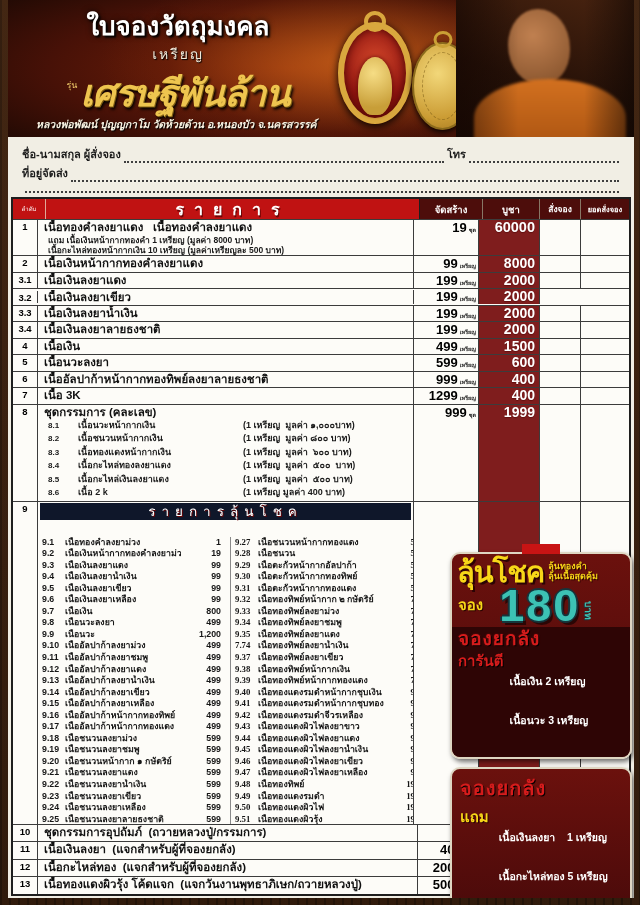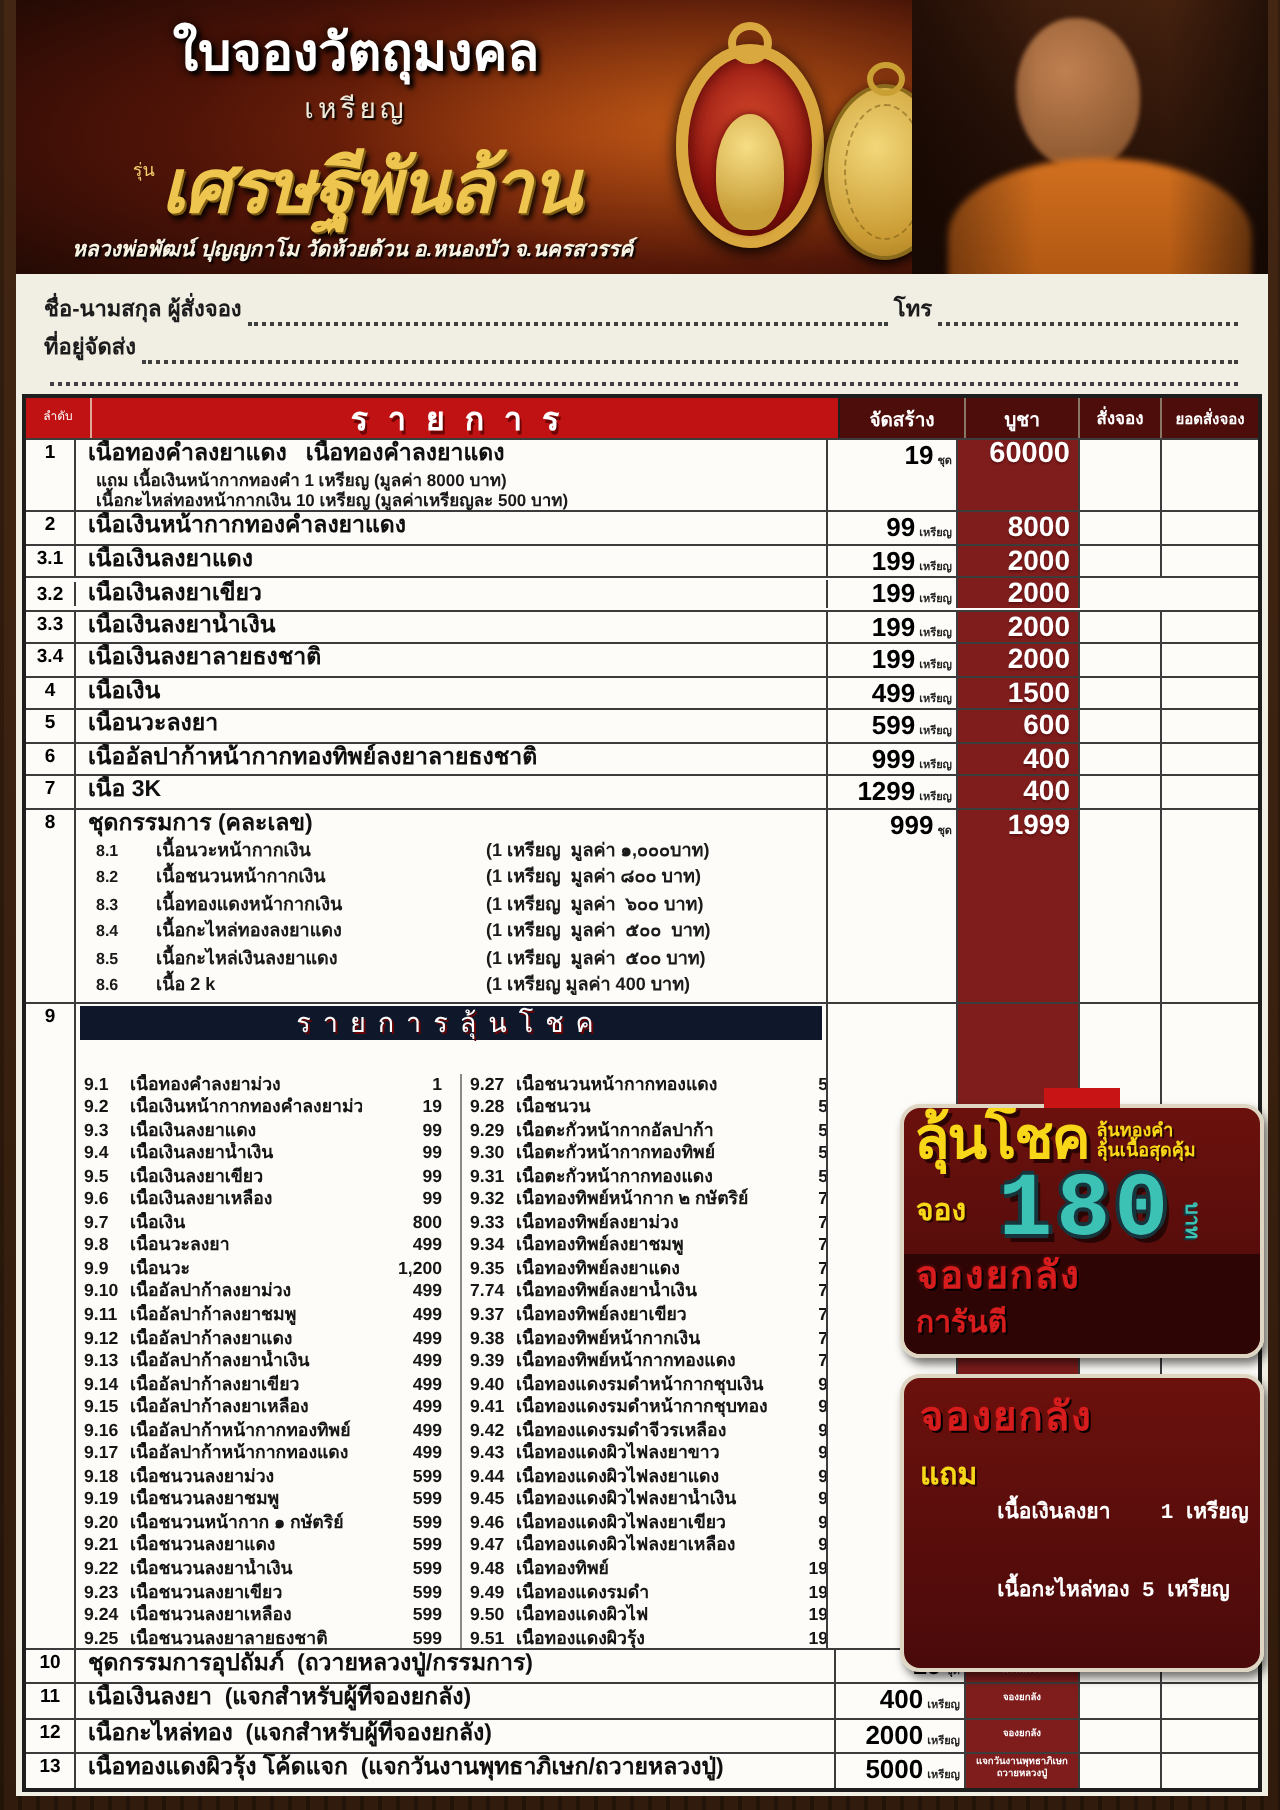--- a/index.html
+++ b/index.html
@@ -88,31 +88,31 @@
   .haslabels{justify-content:center;padding-right:0;}
   .c-ord{width:40px;border-right:1px solid #3c3c3c;flex:none;}
   .c-tot{width:48px;flex:none;}
 
   
   .lucky-banner{height:17px;margin:1px 2px 17px 2px;background:#0f172a;color:#fff;display:flex;
     align-items:center;justify-content:center;font-size:13.5px;font-weight:normal;letter-spacing:6px;
     text-shadow:1px 1px 0 #6d0404;}
   .lucky-cols{display:flex;}
   .lcol{width:192px;border-right:1px solid #8a8a8a;flex:none;}
-  .rcol{flex:1;}
+  .rcol{flex:1;font-family:Liberation Serif, serif;}
   .litem{display:flex;font-size:8.8px;font-weight:600;line-height:11.55px;color:#161616;}
   .l-no{width:23px;padding-left:4px;flex:none;}
   .l-nm{flex:1;white-space:nowrap;overflow:hidden;}
   .l-q{width:40px;text-align:right;padding-right:9px;flex:none;}
 
   
   .promo{position:absolute;left:442px;top:552px;width:182px;z-index:5;}
   .promo-notch{position:absolute;top:-8px;left:72px;width:38px;height:10px;background:#c81414;}
   .pcard{background:linear-gradient(180deg,#6b110d,#4a0a0a);border:2px solid #ded6c2;border-radius:10px;
-    box-shadow:2px 3px 5px rgba(0,0,0,.55);overflow:hidden;font-family:Liberation Mono, monospace;}
+    box-shadow:2px 3px 5px rgba(0,0,0,.55);overflow:hidden;}
   .p1-top{display:flex;align-items:flex-start;padding:3px 5px 0 5px;}
   .p1-title{font-size:29px;font-weight:bold;color:#f7d718;letter-spacing:-1px;line-height:30px;
     text-shadow:2px 2px 0 #2a0303;}
   .p1-side{margin:4px 0 0 4px;font-size:9px;font-weight:bold;color:#f7d718;line-height:10px;
     text-shadow:1px 1px 0 #2a0303;}
   .p1-price{display:flex;align-items:flex-end;padding:0 4px 2px 6px;}
   .p-book{font-size:15px;font-weight:bold;color:#f7d718;margin-bottom:8px;text-shadow:1px 1px 0 #2a0303;}
   .p-180{font-size:45px;font-weight:bold;color:#3cc2b4;line-height:.85;letter-spacing:2px;margin-left:16px;
     text-shadow:-2px 0 0 #16353c,2px 0 0 #16353c,0 -2px 0 #16353c,0 2px 0 #16353c,3px 4px 0 rgba(0,0,0,.55);}
   .p-baht{writing-mode:vertical-rl;font-size:10px;font-weight:bold;color:#3cc2b4;margin:0 0 6px 1px;
@@ -728,20 +728,24 @@
         </div>
         <div class="p1-price">
           <span class="p-book">จอง</span>
           <span class="p-180">180</span>
           <span class="p-baht">บาท</span>
         </div>
         <div class="p-band">
           <div class="p-bandtitle">จองยกลัง</div>
           <div class="p-bandrow">
             <span class="p-tag">การันตี</span>
+            <span class="p-lines">
+              <div>เนื้อเงิน 2 เหรียญ</div>
+              <div>เนื้อนวะ 3 เหรียญ</div>
+            </span>
           </div>
         </div>
       </div>
       <div class="pcard pcard2">
         <div class="p2-title">จองยกลัง</div>
         <div class="p2-row">
           <span class="p2-tag">แถม</span>
           <span class="p-lines">
             <div>เนื้อเงินลงยา    1 เหรียญ</div>
             <div>เนื้อกะไหล่ทอง 5 เหรียญ</div>

